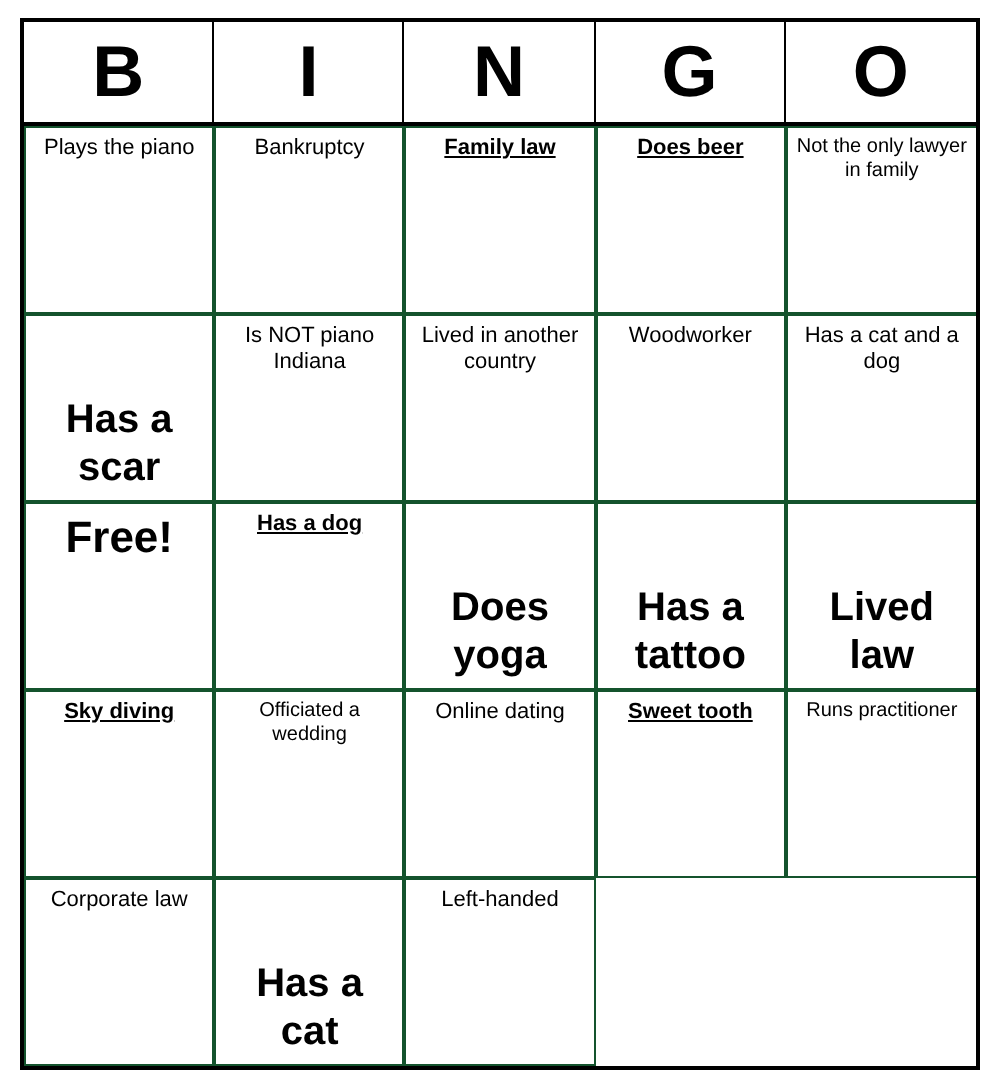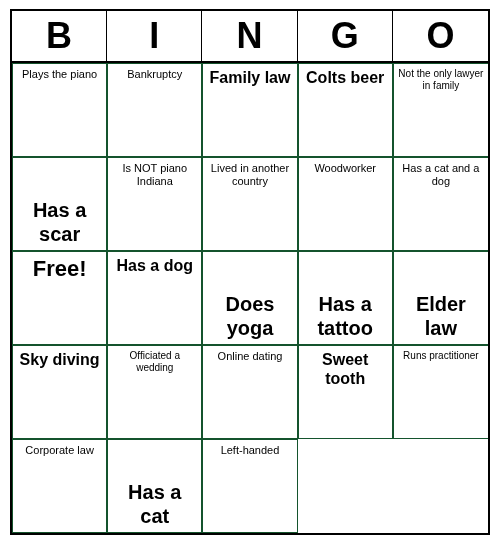--- a/index.html
+++ b/index.html
@@ -63,22 +63,23 @@
       line-height: 1.2;
     }
 
     .cell-large {
       font-size: 20px;
       font-weight: bold;
       margin-top: 36px;
     }
 
     .cell-medium {
-      font-size: 16px;
+      font-size: 11px;
       font-weight: bold;
+      text-decoration: underline;
     }
 
     .cell-small {
       font-size: 11px;
     }
 
     .cell-xsmall {
       font-size: 10px;
     }
 
@@ -102,21 +103,21 @@
   <div class="bingo-cell">
         <span class="cell-text cell-small">Plays the piano</span>
       </div>
       <div class="bingo-cell">
         <span class="cell-text cell-small">Bankruptcy</span>
       </div>
       <div class="bingo-cell">
         <span class="cell-text cell-medium">Family law</span>
       </div>
       <div class="bingo-cell">
-        <span class="cell-text cell-medium">Colts beer</span>
+        <span class="cell-text cell-medium">Does beer</span>
       </div>
       <div class="bingo-cell">
         <span class="cell-text cell-xsmall">Not the only lawyer in family</span>
       </div>
       <div class="bingo-cell">
         <span class="cell-text cell-large">Has a scar</span>
       </div>
       <div class="bingo-cell">
         <span class="cell-text cell-small">Is NOT piano Indiana</span>
       </div>
@@ -135,21 +136,21 @@
       <div class="bingo-cell">
         <span class="cell-text cell-medium">Has a dog</span>
       </div>
       <div class="bingo-cell">
         <span class="cell-text cell-large">Does yoga</span>
       </div>
       <div class="bingo-cell">
         <span class="cell-text cell-large">Has a tattoo</span>
       </div>
       <div class="bingo-cell">
-        <span class="cell-text cell-large">Elder law</span>
+        <span class="cell-text cell-large">Lived law</span>
       </div>
       <div class="bingo-cell">
         <span class="cell-text cell-medium">Sky diving</span>
       </div>
       <div class="bingo-cell">
         <span class="cell-text cell-xsmall">Officiated a wedding</span>
       </div>
       <div class="bingo-cell">
         <span class="cell-text cell-small">Online dating</span>
       </div>

